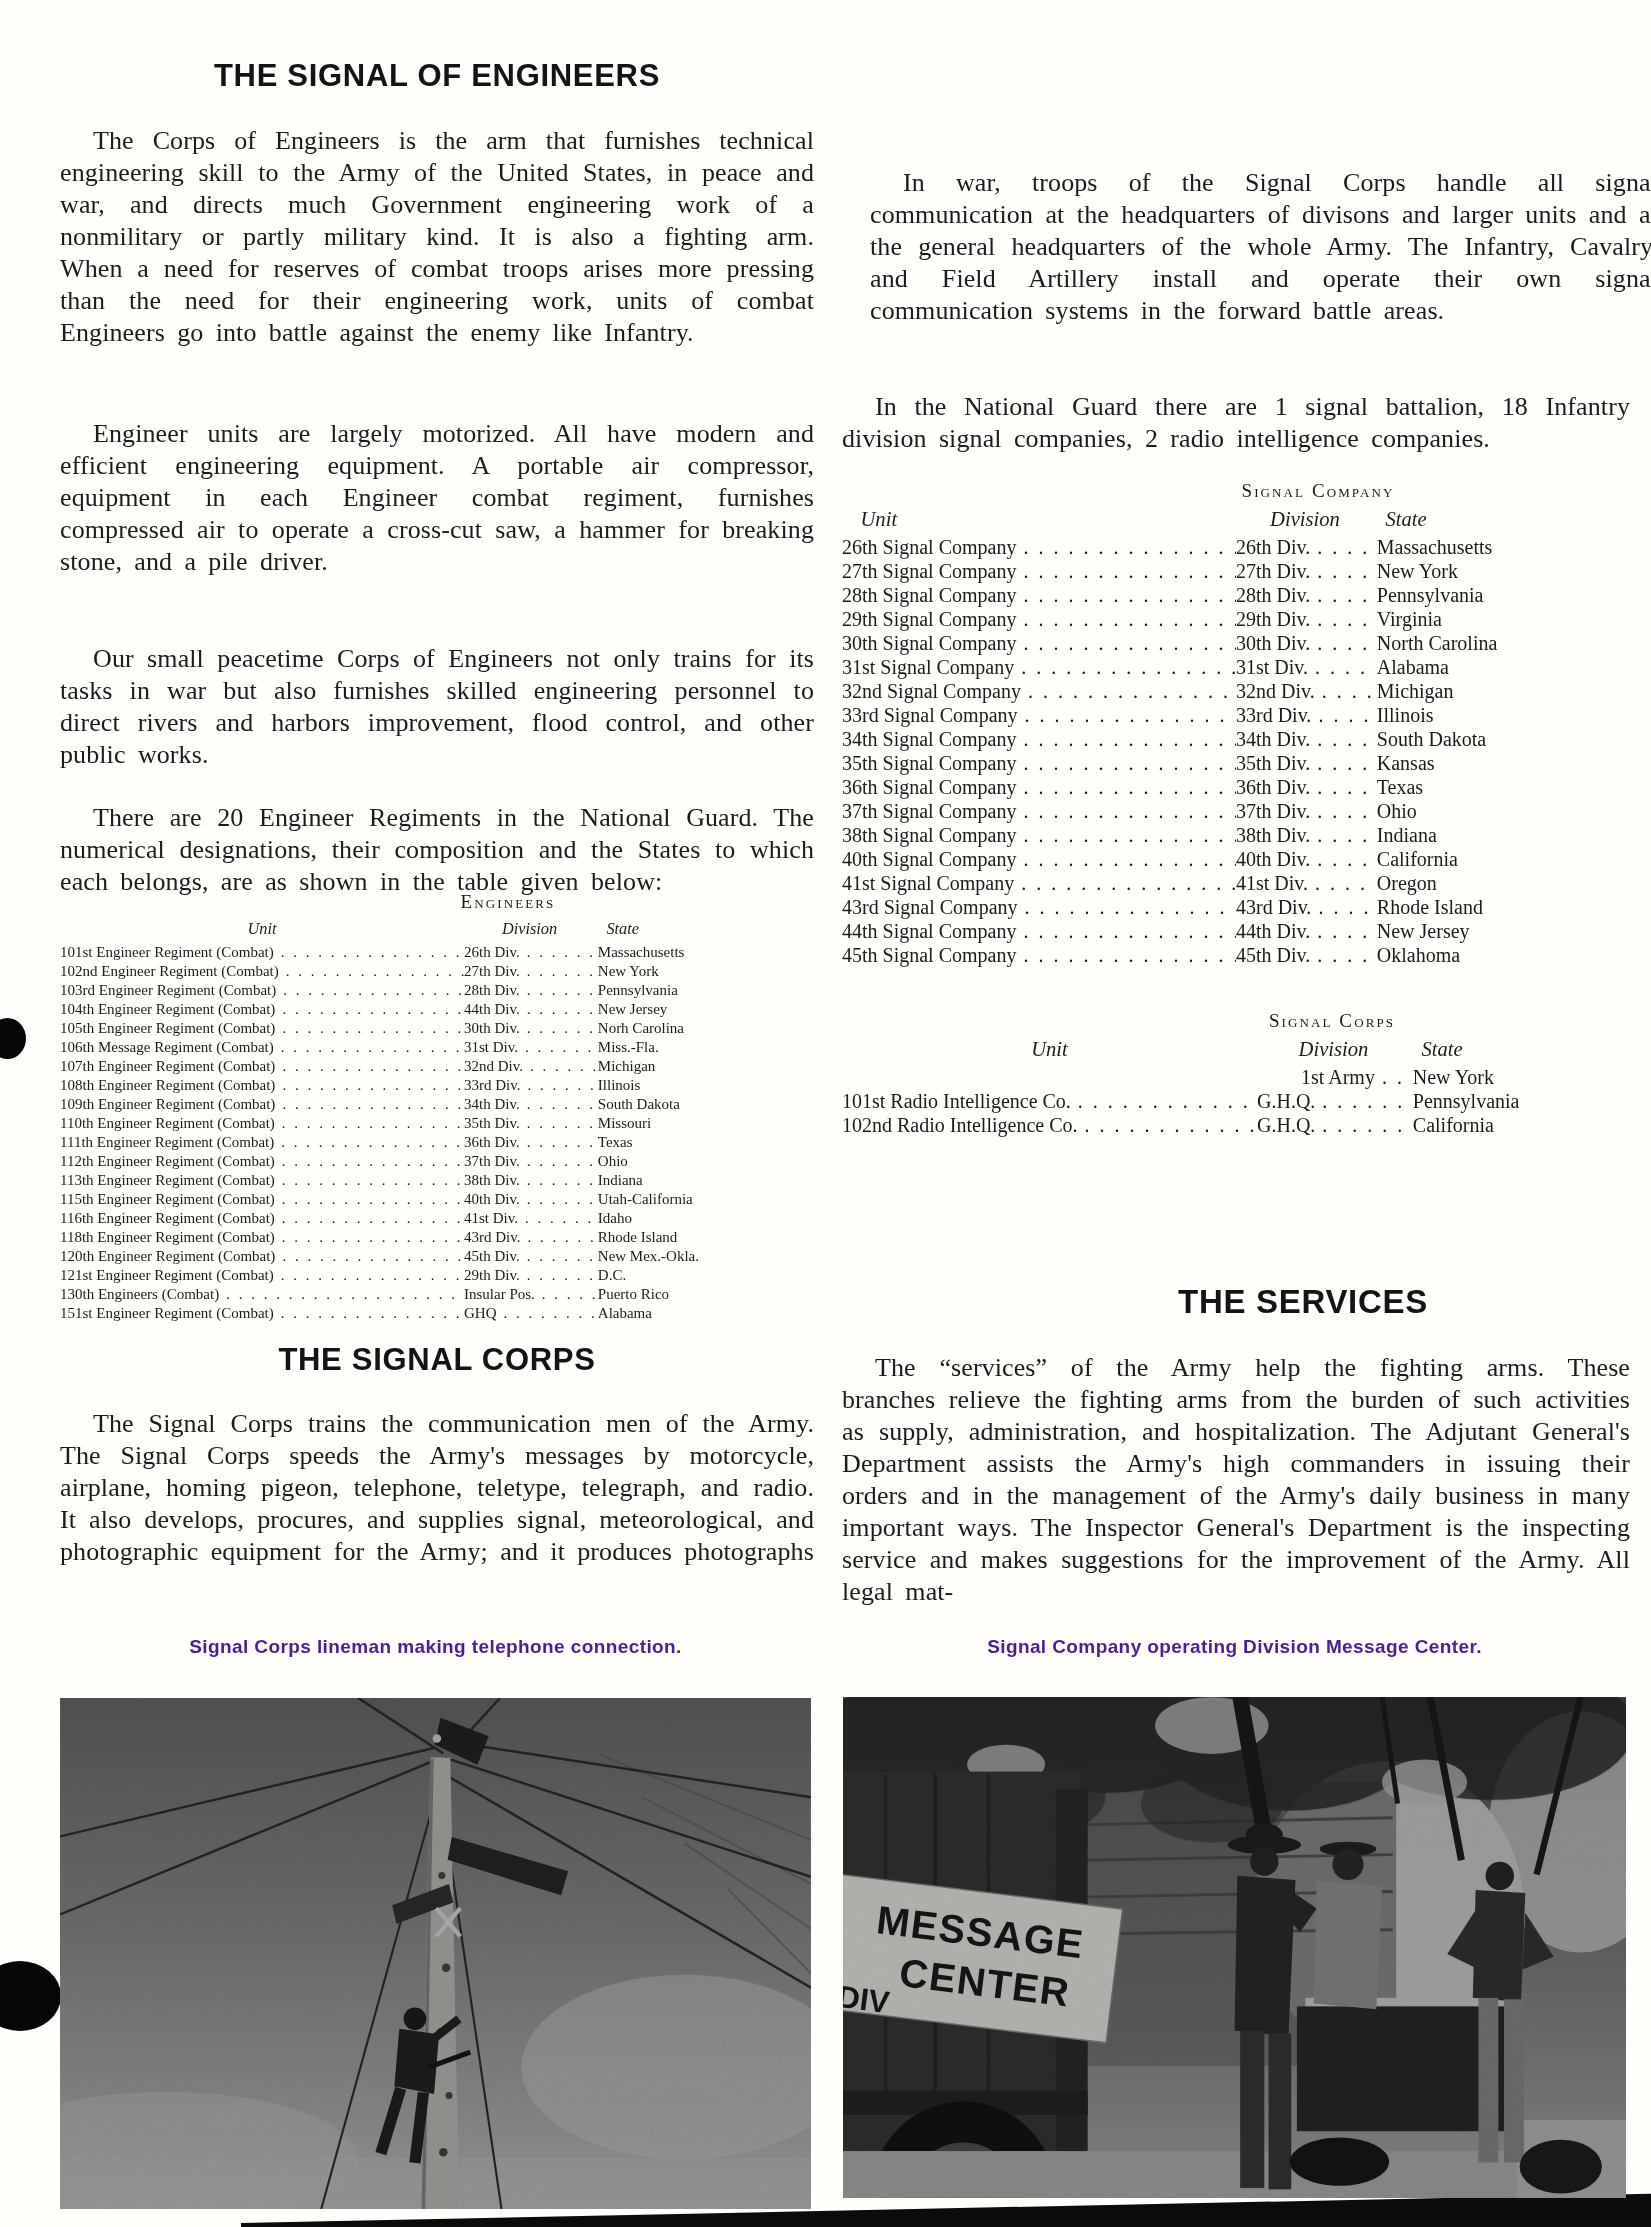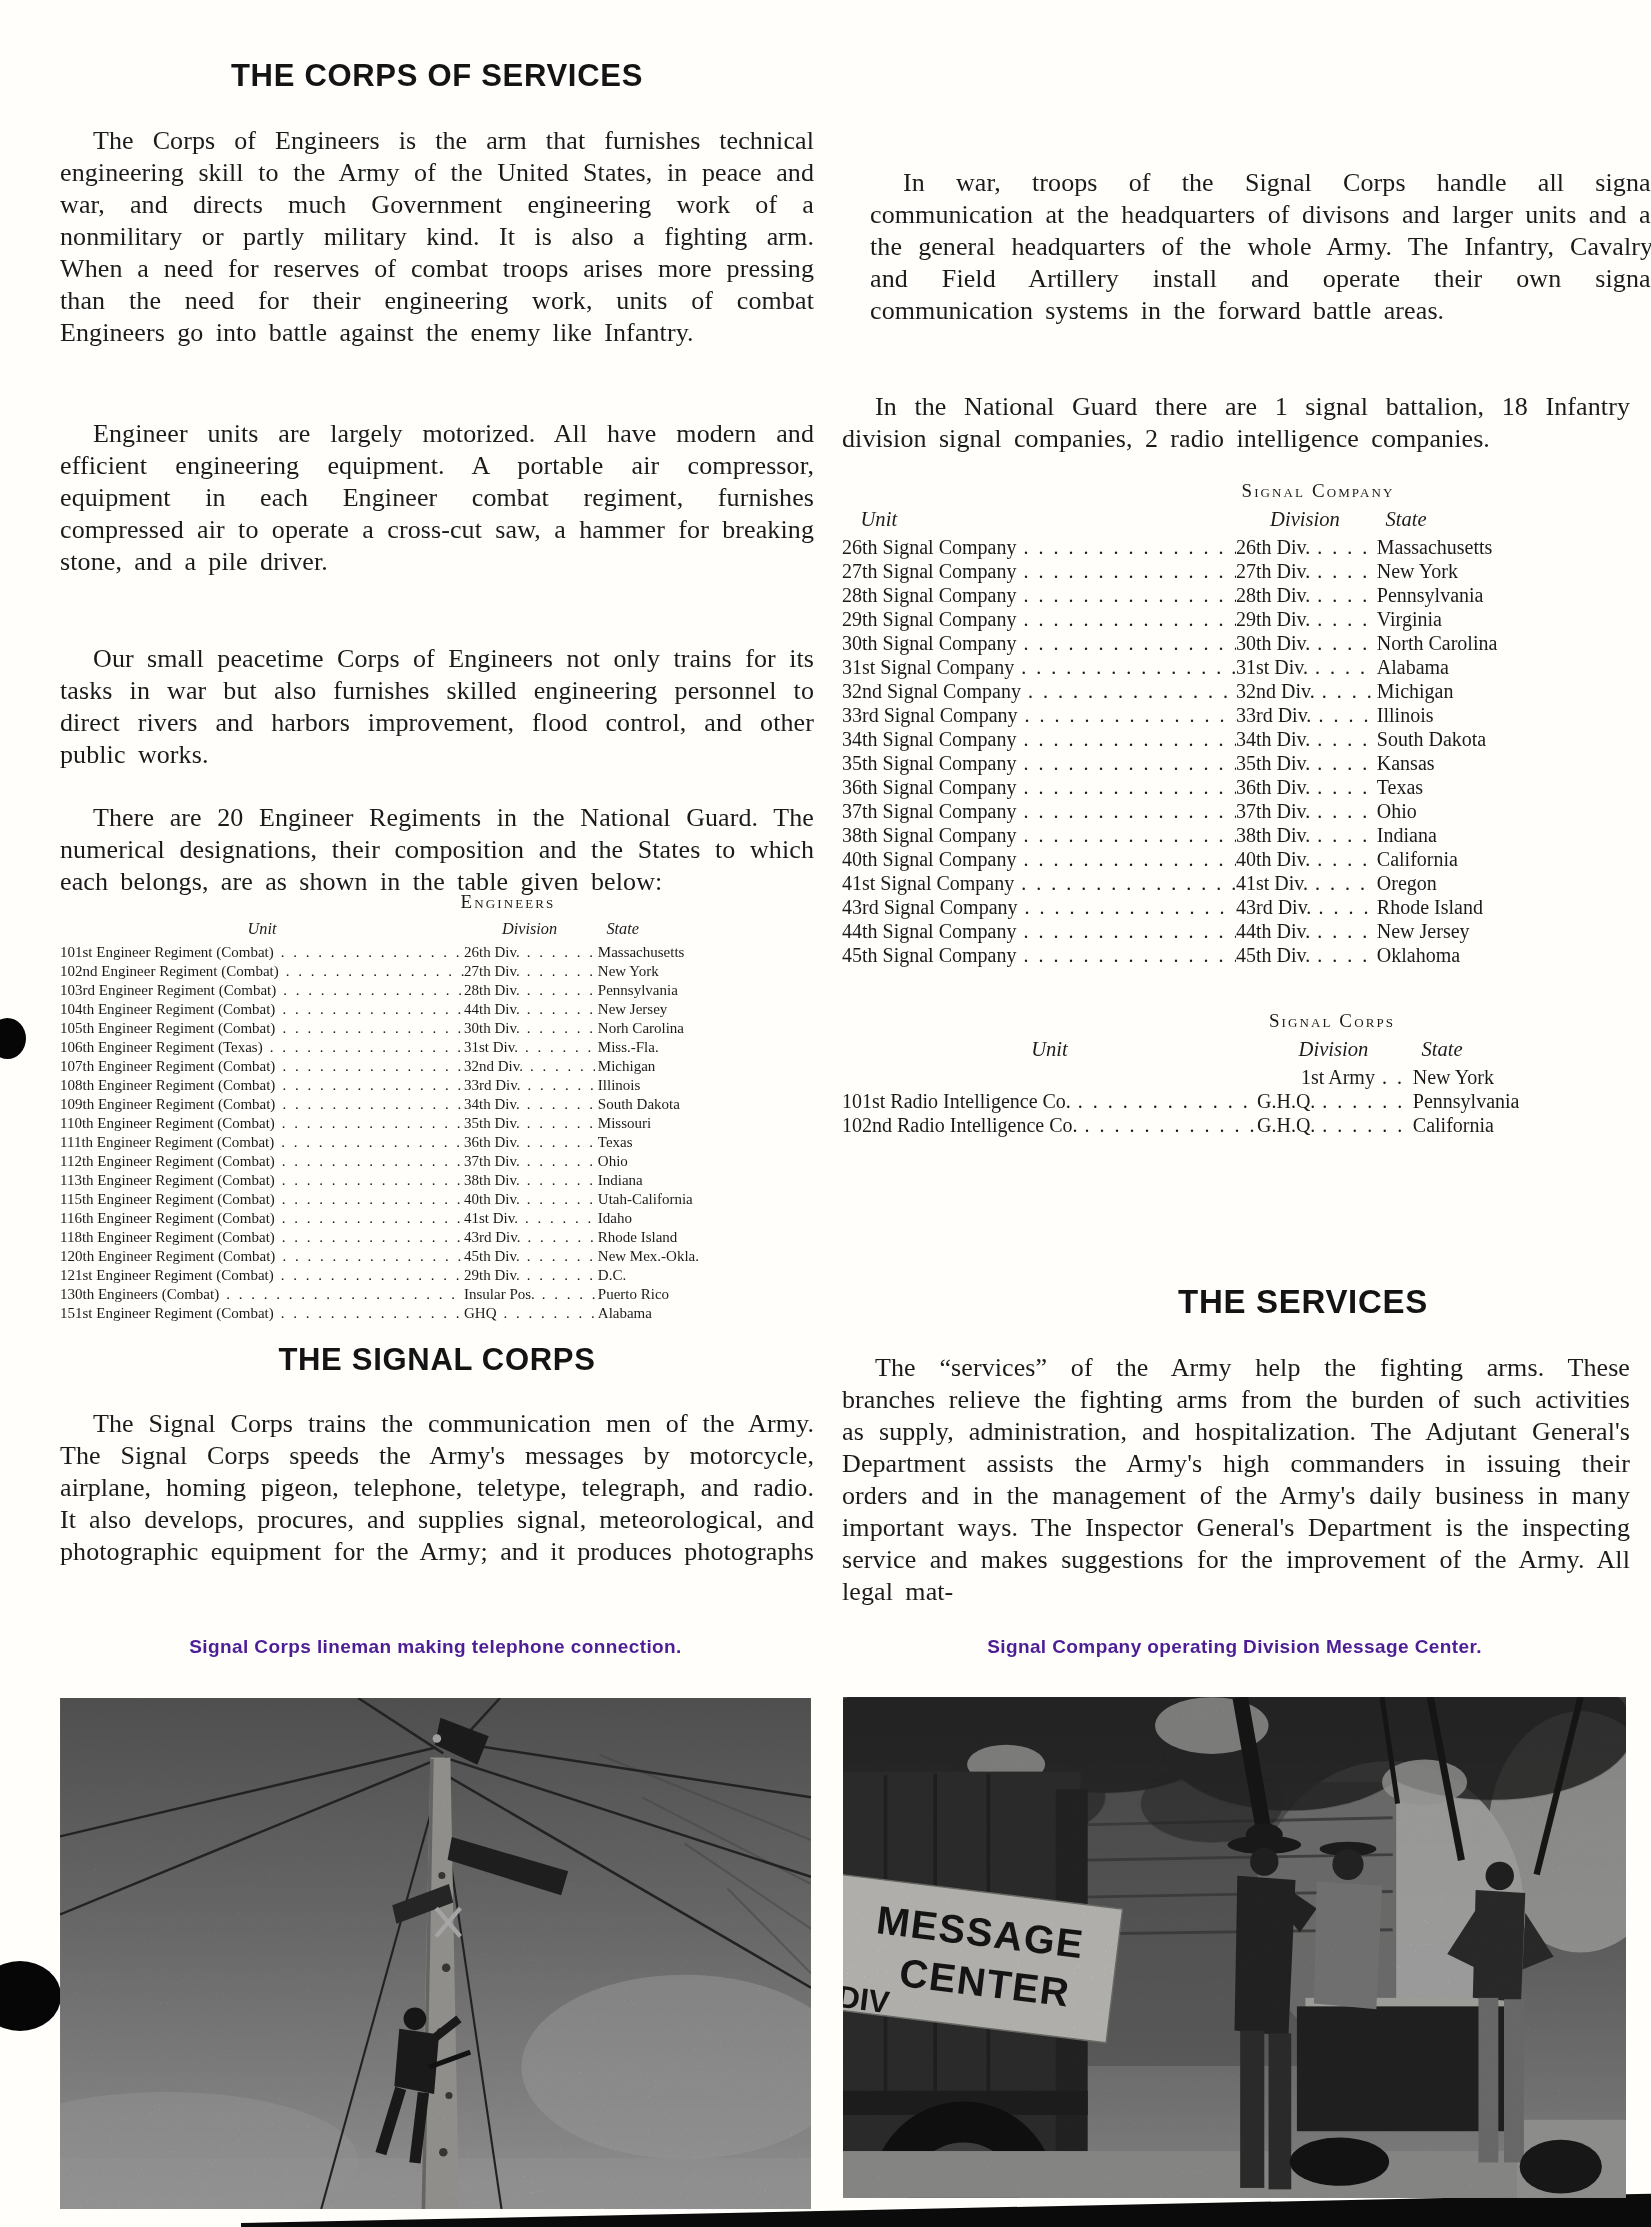--- a/index.html
+++ b/index.html
@@ -56,21 +56,21 @@
 </style>
 </head>
 <body>
 
 <div class="page">
 
   <div class="blob blob1"></div>
   <div class="blob blob2"></div>
   <div class="bottom-bar"></div>
 
-  <div class="h-sans" style="left:60px;top:58px;width:754px;">THE CORPS OF SERVICES</div>
+  <div class="h-sans" style="left:60px;top:58px;width:754px;">THE SIGNAL OF ENGINEERS</div>
   <p class="para indent" style="left:60px;top:99px;width:754px;">The Corps of Engineers is the arm that furnishes technical engineering skill to the Army of the United States, in peace and war, and directs much Government engineering work of a nonmilitary or partly military kind. It is also a fighting arm. When a need for reserves of combat troops arises more pressing than the need for their engineering work, units of combat Engineers go into battle against the enemy like Infantry.</p>
   <p class="para indent" style="left:60px;top:392px;width:754px;">Engineer units are largely motorized. All have modern and efficient engineering equipment. A portable air compressor, equipment in each Engineer combat regiment, furnishes compressed air to operate a cross-cut saw, a hammer for breaking stone, and a pile driver.</p>
   <p class="para indent" style="left:60px;top:617px;width:754px;">Our small peacetime Corps of Engineers not only trains for its tasks in war but also furnishes skilled engineering personnel to direct rivers and harbors improvement, flood control, and other public works.</p>
   <p class="para indent" style="left:60px;top:776px;width:754px;">There are 20 Engineer Regiments in the National Guard. The numerical designations, their composition and the States to which each belongs, are as shown in the table given below:</p>
 
   <div class="tbl eng" style="left:60px;top:891px;width:754px;">
     <div class="tbl-title nudge-100">Engineers</div>
     <div class="tbl-head eng-grid">
       <span class="head-c">Unit</span>
       <span class="head-c">Division</span>
@@ -133,21 +133,21 @@
           </span>
           <span class="cell">
             <span class="txt">30th Div.</span>
             <span class="lead"></span>
           </span>
           <span class="state-cell">Norh Carolina</span>
         </div>
 
         <div class="row eng-grid">
           <span class="cell">
-            <span class="txt">106th Engineer Regiment (Texas)</span>
+            <span class="txt">106th Message Regiment (Combat)</span>
             <span class="lead"></span>
           </span>
           <span class="cell">
             <span class="txt">31st Div.</span>
             <span class="lead"></span>
           </span>
           <span class="state-cell">Miss.-Fla.</span>
         </div>
 
         <div class="row eng-grid">

